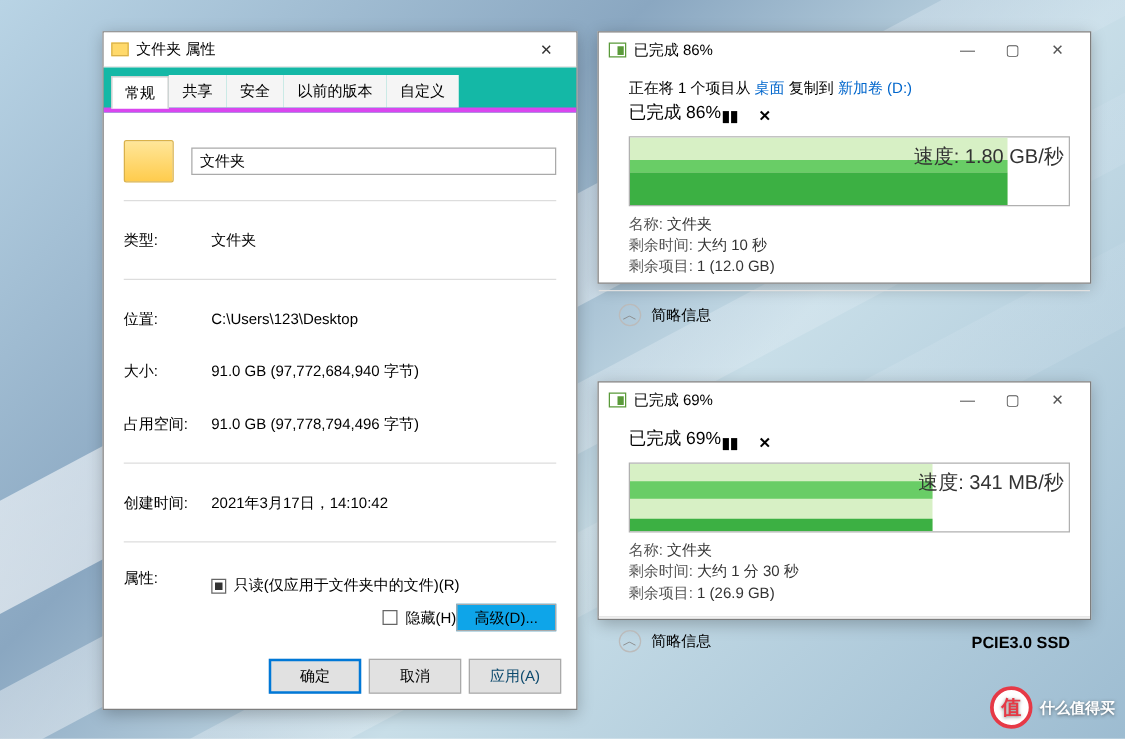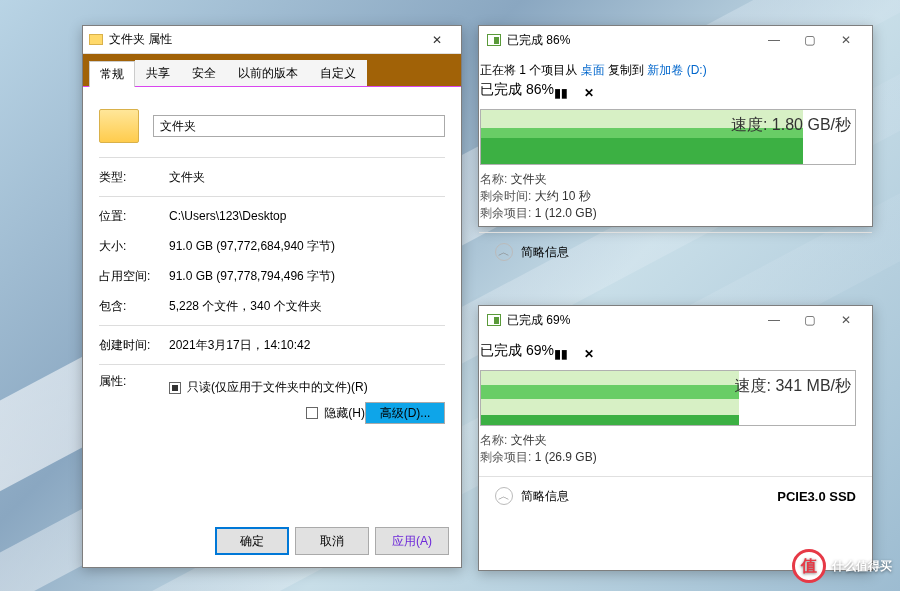--- a/index.html
+++ b/index.html
@@ -6,49 +6,49 @@
 body{width:900px;height:591px;background:linear-gradient(135deg,#b9d4e5 0%,#8aa7c1 35%,#c8dee8 60%,#9dbcd1 100%);position:relative;overflow:hidden}
 .bg-diag{position:absolute;width:1200px;height:80px;background:linear-gradient(90deg,rgba(255,255,255,.6),rgba(200,220,235,.3));transform:rotate(-28deg)}
 .win{position:absolute;background:#fff;border:1px solid #7e7e7e;box-shadow:0 3px 12px rgba(0,0,0,.25)}
 
 
 .props{left:82px;top:25px;width:380px;height:543px}
 .titlebar{height:28px;background:#fff;border-bottom:1px solid #e0e0e0;display:flex;align-items:center;padding:0 6px}
 .titlebar .ficon{width:14px;height:11px;background:#ffd96a;border:1px solid #d9b14a;margin-right:6px}
 .titlebar .ttxt{flex:1}
 .closex{width:36px;height:20px;display:flex;align-items:center;justify-content:center;color:#333;cursor:pointer}
-.tabs{display:flex;padding:6px 6px 0 6px;border-bottom:1px solid #d946ef;background:#a16207}
+.tabs{display:flex;padding:6px 6px 0 6px;border-bottom:4px solid #d946ef;background:#14b8a6}
 .tab{padding:4px 10px;border:1px solid transparent;border-bottom:none;cursor:pointer;background:#f5f5f5;margin-right:0}
 .tab.active{background:#fff;border-color:#ccc;position:relative;top:1px}
 .pbody{padding:12px 16px}
-.prow{display:flex;align-items:center;margin:8px 0;min-height:22px}
+.prow{display:flex;align-items:center;margin:20px 0;min-height:22px}
 .plabel{width:70px}
 .pval{flex:1}
 .nameinput{flex:1;height:22px;border:1px solid #aaa;padding:0 6px}
 .bigfolder{width:40px;height:34px;background:linear-gradient(#ffe699,#ffcc4d);border:1px solid #d9b14a;border-radius:2px;margin-right:14px}
 .hr{border-top:1px solid #ddd;margin:8px 0}
 .chk{width:12px;height:12px;border:1px solid #666;display:inline-flex;align-items:center;justify-content:center;margin-right:6px;background:#fff}
 .chk.mixed::after{content:"";width:6px;height:6px;background:#333}
 .attrrow{display:flex;align-items:center;margin:6px 0}
 .btnrow{position:absolute;bottom:12px;right:12px;display:flex;gap:6px}
 .wbtn{min-width:74px;height:28px;border:1px solid #aaa;background:#e1e1e1;cursor:pointer;display:flex;align-items:center;justify-content:center;padding:0 10px}
 .wbtn.primary{border:2px solid #0078d7}
-.wbtn.disabled{color:#6d28d9}
+.wbtn.disabled{color:#0c4a6e}
 .advbtn{min-width:80px;height:22px;border:1px solid #aaa;background:#0ea5e9;display:inline-flex;align-items:center;justify-content:center;padding:0 10px;cursor:pointer}
 
 
 .copy{width:395px;background:#fff}
 .copy1{left:478px;top:25px;height:202px}
-.copy2{left:478px;top:305px;height:266px}
+.copy2{left:478px;top:305px;height:191px}
 .ctitle{height:28px;display:flex;align-items:center;padding:0 8px}
 .ctitle .cicon{width:14px;height:12px;background:#fff;border:1px solid #5a9a3a;position:relative;margin-right:6px}
 .ctitle .cicon::after{content:"";position:absolute;width:5px;height:7px;background:#5a9a3a;right:1px;bottom:1px}
 .wctrl{display:flex;margin-left:auto}
 .wcbtn{width:36px;height:20px;display:flex;align-items:center;justify-content:center;color:#555;cursor:pointer}
-.cbody{padding:8px 16px 10px 1px}
+.cbody{padding:8px 16px 10px 24px}
 .srcline{margin-bottom:2px}
 .srcline a{color:#0066cc;cursor:pointer}
 .pctline{font-size:14px;margin-bottom:4px}
 .ctrls{float:right;display:flex;gap:14px;margin-top:2px}
 .ctrlbtn{width:14px;height:14px;cursor:pointer;display:flex;align-items:center;justify-content:center;font-weight:bold}
 .graph{height:56px;border:1px solid #b0b0b0;position:relative;margin:6px 0;overflow:hidden}
 .graphfill{position:absolute;top:0;left:0;height:100%;background:#d7f0c5}
 .graphbar{position:absolute;bottom:0;left:0;height:26px;background:#3cb043}
 .graphwave{position:absolute;bottom:26px;left:0;height:10px;background:#4ec44e;opacity:.8}
 .speedlbl{position:absolute;right:4px;bottom:28px;font-size:16px;color:#333}
@@ -98,24 +98,20 @@
         <div class="pval">C:\Users\123\Desktop</div>
       </div>
     <div class="prow">
         <div class="plabel">大小:</div>
         <div class="pval">91.0 GB (97,772,684,940 字节)</div>
       </div>
     <div class="prow">
         <div class="plabel">占用空间:</div>
         <div class="pval">91.0 GB (97,778,794,496 字节)</div>
       </div>
-    <div class="prow">
-        <div class="plabel">包含:</div>
-        <div class="pval">5,228 个文件，340 个文件夹</div>
-      </div>
     <div class="hr"></div>
     <div class="prow">
         <div class="plabel">创建时间:</div>
         <div class="pval">2021年3月17日，14:10:42</div>
       </div>
     <div class="hr"></div>
     <div class="prow" style="align-items:flex-start">
       <div class="plabel">属性:</div>
       <div class="pval">
         <div class="attrrow">
@@ -192,20 +188,21 @@
         <div class="ctrlbtn">✕</div>
       </div>
     </div>
     <div class="graph">
       <div class="graphfill" style="width:69%"></div>
       <div class="graphwave" style="width:69%;height:14px"></div>
       <div class="graphbar" style="width:69%;height:10px"></div>
       <div class="speedlbl">速度: 341 MB/秒</div>
     </div>
     <div class="meta"><span>名称: </span><span class="metav">文件夹</span></div>
+    <div class="meta"><span>剩余时间: </span><span class="metav">大约 1 分 30 秒</span></div>
     <div class="meta"><span>剩余项目: </span><span class="metav">1 (26.9 GB)</span></div>
   </div>
   <div class="footer">
     <div class="chev">︿</div>
     <div>简略信息</div>
     <div class="annot">PCIE3.0 SSD</div>
   </div>
 </div>
 
 <div class="wm">

